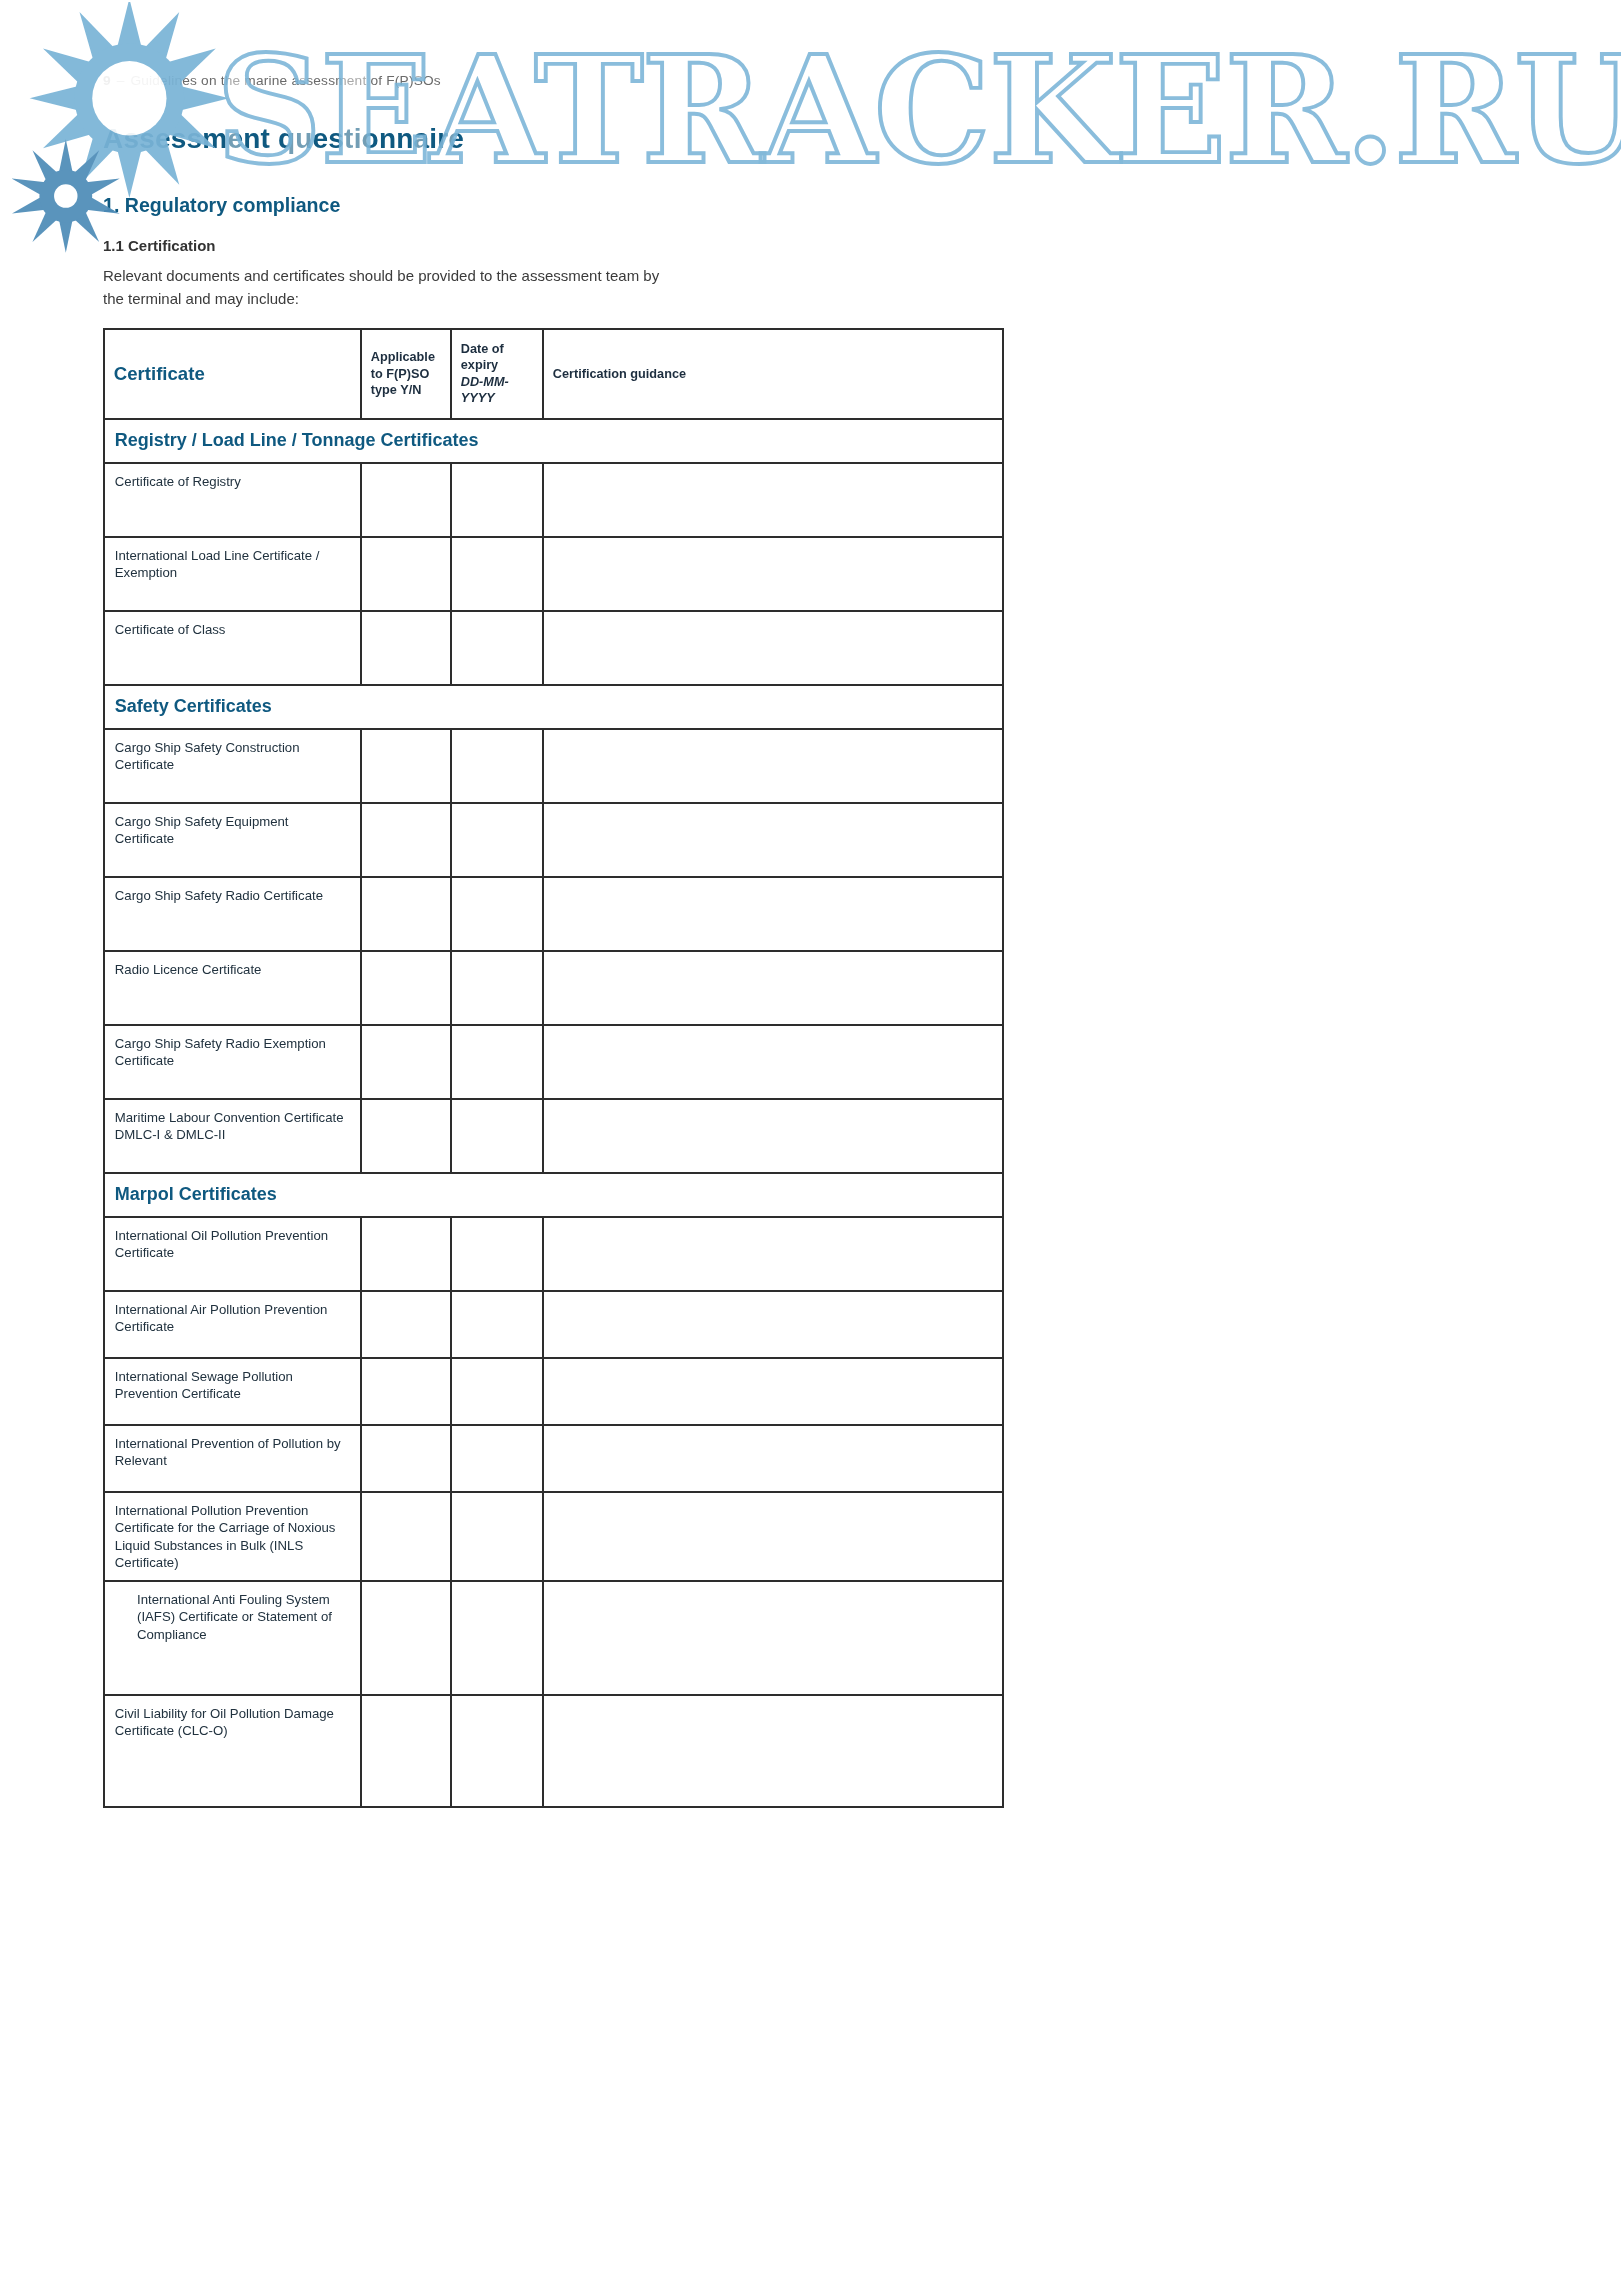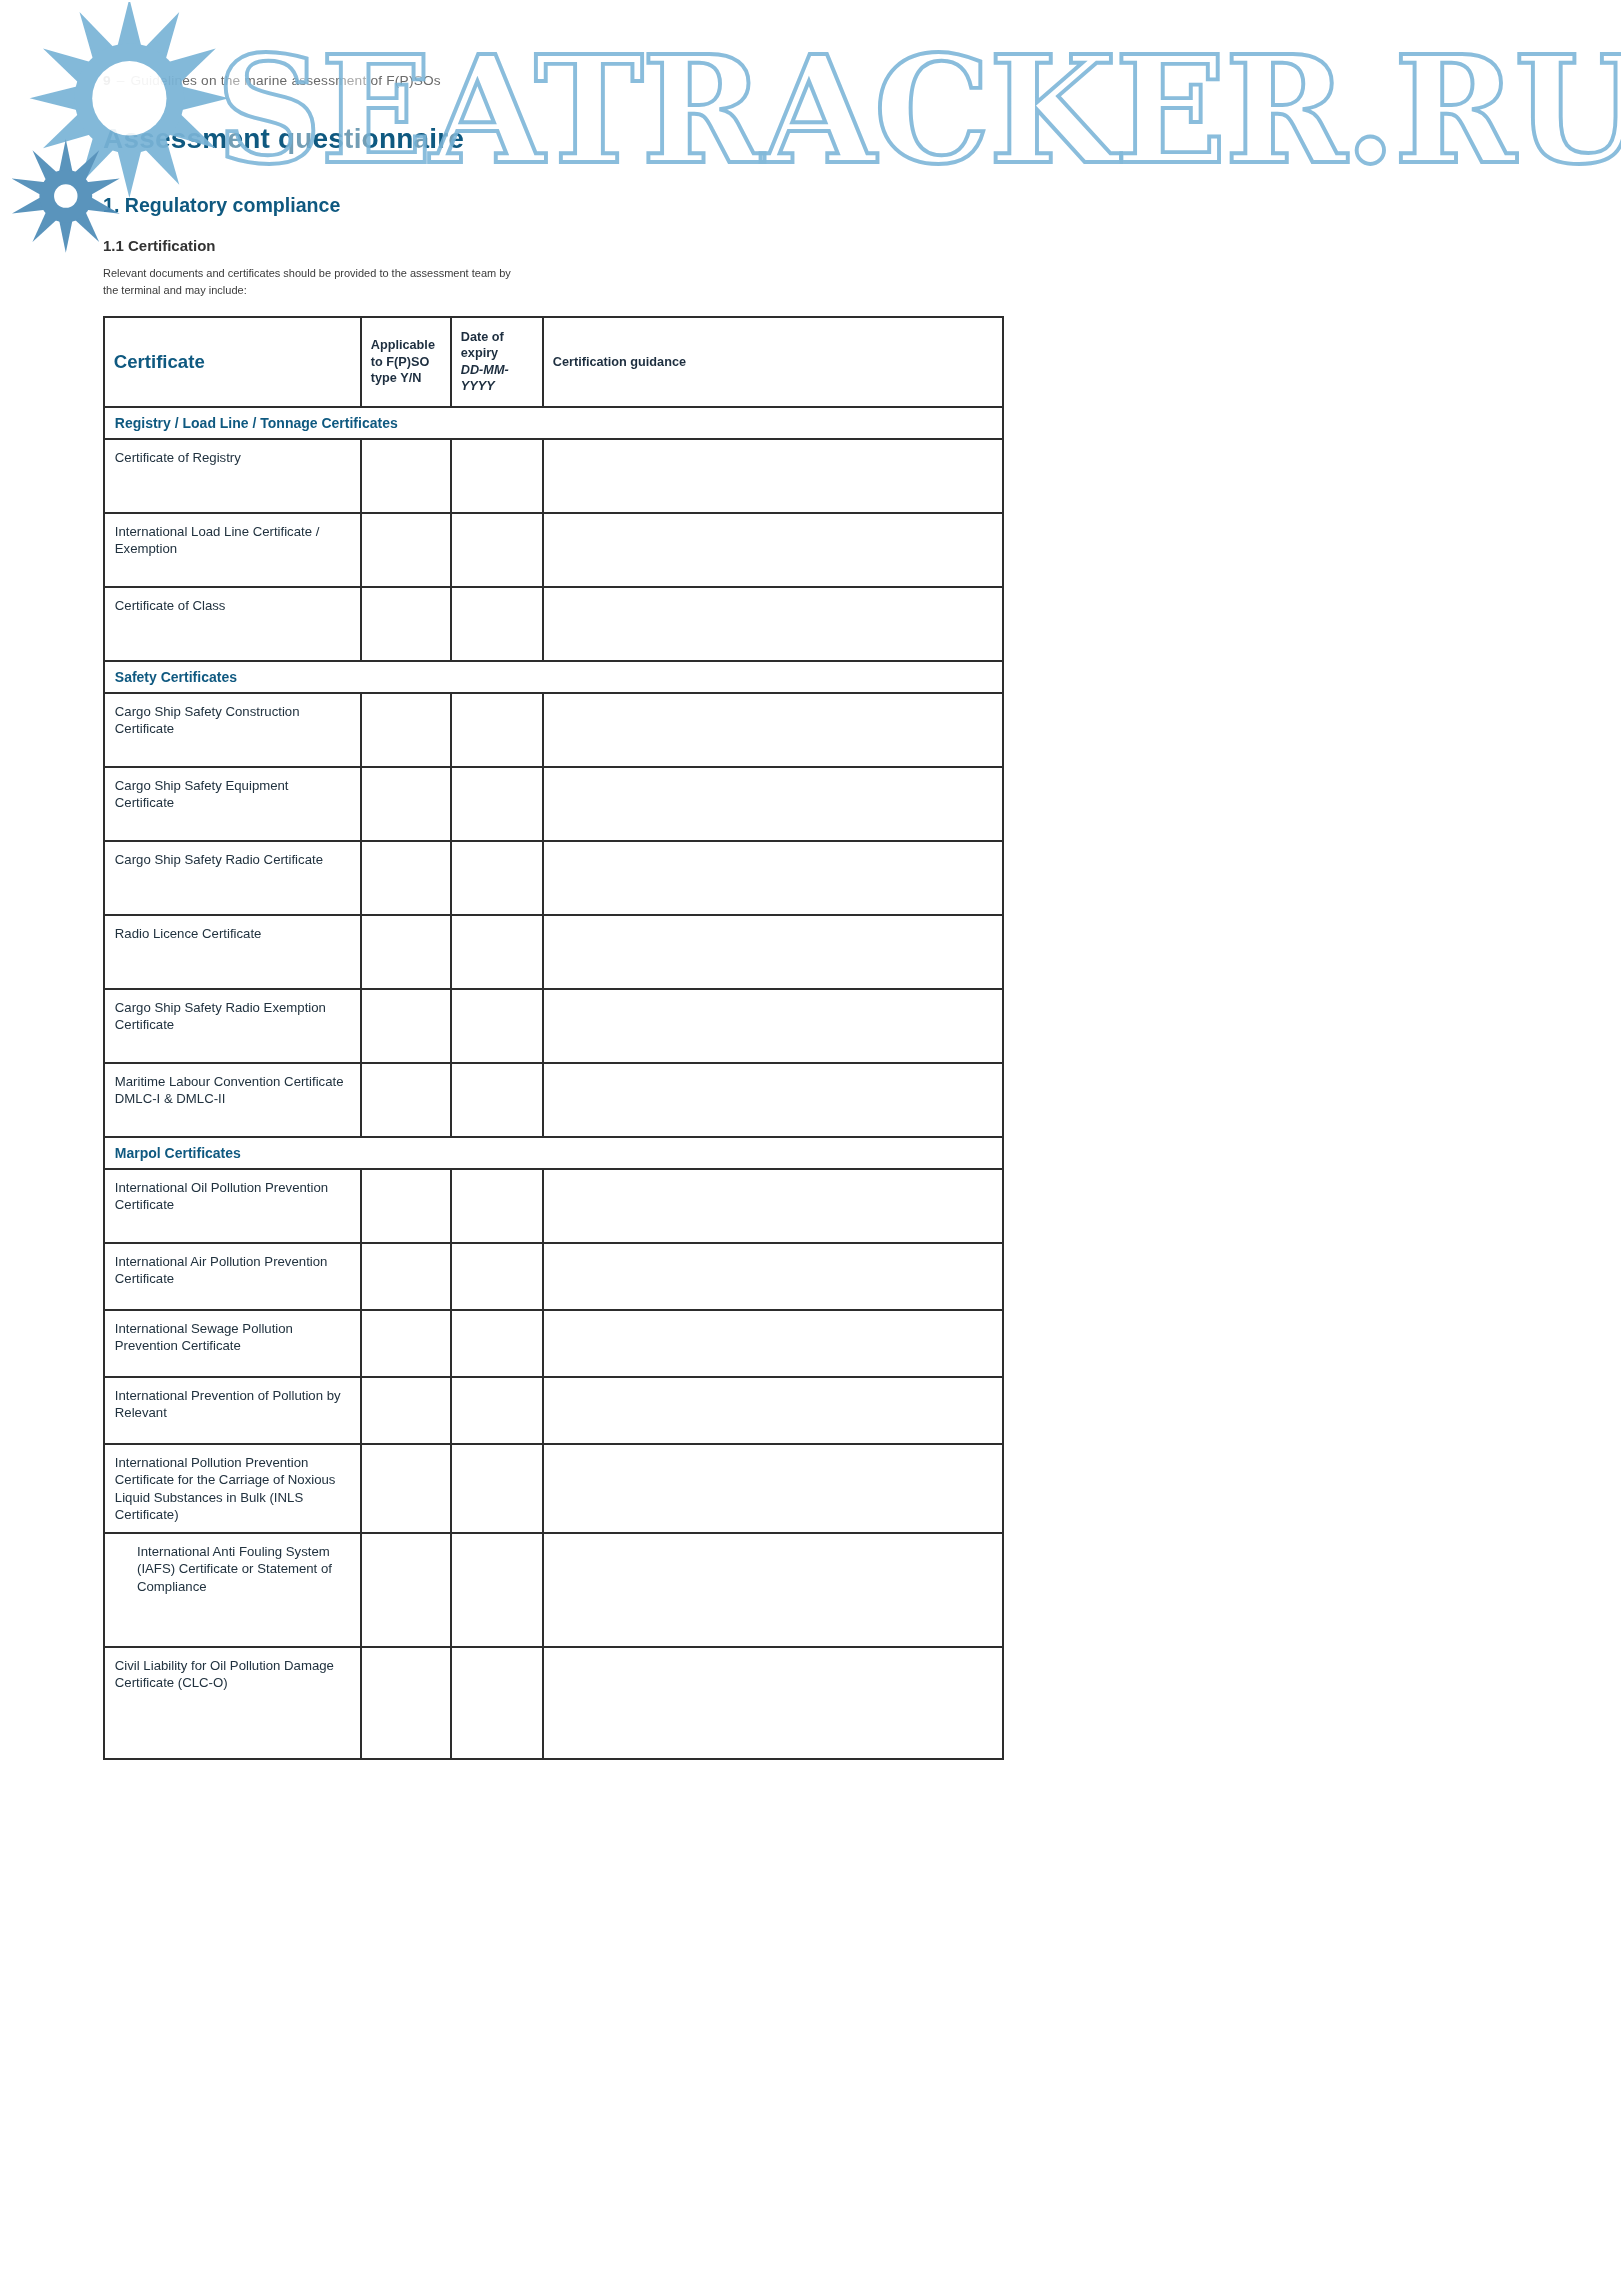--- a/index.html
+++ b/index.html
@@ -25,21 +25,21 @@
   h2.sec-heading {
     margin-top:39px;
     font-size:19.6px; font-weight:700; color:#0f5980;
   }
   h3.sub-heading {
     margin-top:19.6px;
     font-size:15px; font-weight:700; color:#333333;
   }
   p.intro {
     margin-top:11.8px;
-    font-size:11px; color:#3b3b3b; line-height:1.5;
+    font-size:15px; color:#3b3b3b; line-height:1.5;
     white-space:pre-line;
   }
 
   
   table.cert-table {
     margin-top:17.6px;
     width:899px;
     border-collapse:collapse;
     table-layout:fixed;
   }
@@ -50,23 +50,23 @@
   }
   .cert-table thead th { height:90px; vertical-align:middle; padding:7.8px 8.8px; }
   th.c-cert { font-size:18.6px; font-weight:700; color:#0f5980; }
   th.c-app, th.c-date, th.c-guid {
     font-size:12.7px; font-weight:700; color:#1d2e3f; line-height:1.3;
   }
   .prewrap { white-space:pre-line;text-align:center; }
   th.c-date .fmt { display:block; font-style:italic; font-weight:700; }
 
   tr.section-row td {
-    height:32px; vertical-align:middle;
+    height:44px; vertical-align:middle;
     padding:3.9px 9.8px;
-    font-size:14px; font-weight:700; color:#0f5980;
+    font-size:18px; font-weight:700; color:#0f5980;
   }
   tr.item-row td { height:74px; padding:8.8px 9.8px; }
   tr.item-row td.label {
     font-size:13.2px; font-weight:400; color:#21323f; line-height:1.32;
   }
   tbody tr:nth-child(14) td, tbody tr:nth-child(15) td,
   tbody tr:nth-child(16) td, tbody tr:nth-child(17) td { height:67px; }
   tbody tr:nth-child(18) td { height:114px;padding-left:32px; }
   tbody tr:nth-child(19) td { height:112px;margin-left:32px; }
   tbody tr:nth-child(20) td { height:114px; }

